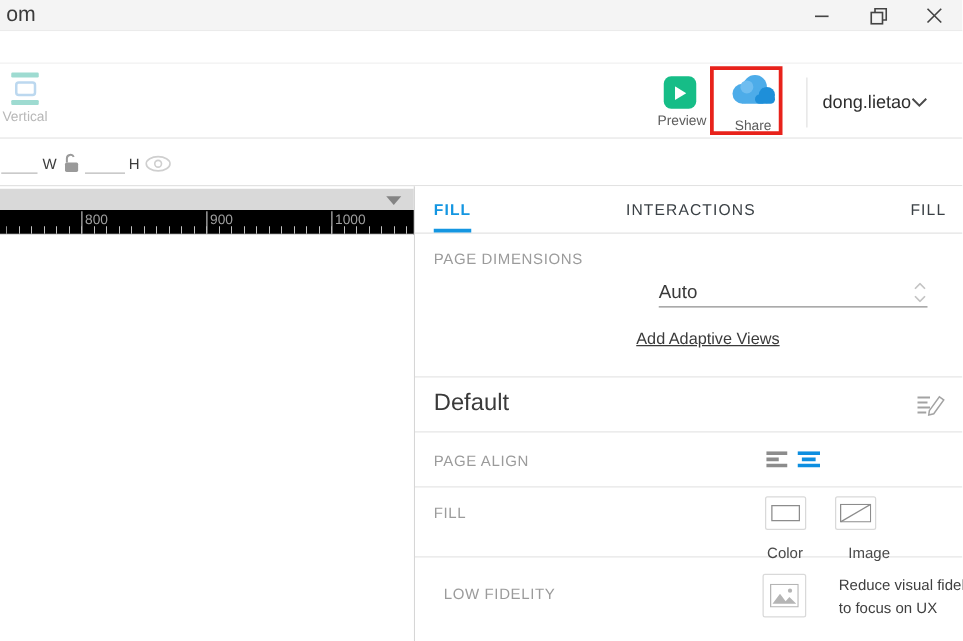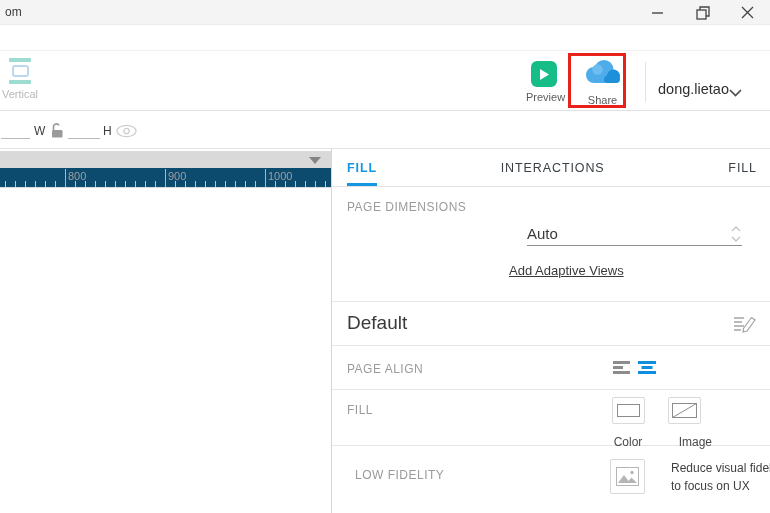--- a/index.html
+++ b/index.html
@@ -3,21 +3,21 @@
 <meta charset="utf-8">
 <style>
   * { margin:0; padding:0; box-sizing:border-box; }
   html,body { width:770px; height:513px; }
   body { font-family:"Liberation Sans", sans-serif; background:#fff; overflow:hidden; }
   .app { position:relative; width:770px; height:513px; background:#fff; }
 
   
   .titlebar { position:absolute; left:0; top:0; width:770px; height:25px;
     background:#f4f4f4; border-bottom:1px solid #ebebeb; display:flex; align-items:center; }
-  .win-title { font-size:12px; color:#3c3c3c; padding-left:5px; }
+  .win-title { font-size:17px; color:#3c3c3c; padding-left:5px; }
   .wincontrols { position:absolute; right:0; top:0; height:25px; display:flex; }
   .winbtn { width:45px; height:25px; display:flex; align-items:center; justify-content:center;
     background:transparent; border:none; cursor:pointer; }
 
   
   .toolbar { position:absolute; left:0; top:25px; width:770px; height:86px;
     background:#fff; border-bottom:1px solid #e2e2e2; }
   .toolbar::before { content:""; position:absolute; left:0; top:25px; width:770px; height:1px; background:#f1f1f1; }
   .tool-vertical { position:absolute; left:-8px; top:33px; width:56px; text-align:center; cursor:pointer; }
   .vicon { width:24px; height:26px; margin:0 auto; display:flex; flex-direction:column; align-items:center; justify-content:space-between; }
@@ -25,42 +25,42 @@
   .vrect { width:17px; height:12px; border:2px solid #bcd8ef; border-radius:3px; background:#fff; }
   .tool-label { display:block; margin-top:4px; font-size:11px; color:#b8b8b8; }
   .tool-preview { position:absolute; left:526px; top:36px; width:36px; text-align:center; cursor:pointer; }
   .preview-icon { width:26px; height:26px; margin:0 auto; background:#16bd87; border-radius:6px;
     display:flex; align-items:center; justify-content:center; }
   .btn-label { display:block; margin-top:4px; font-size:11px; color:#5c5c5c; }
   .share-redbox { position:absolute; left:568px; top:28px; width:58px; height:55px;
     border:3px solid #e8221b; pointer-events:none; }
   .tool-share { position:absolute; left:571px; top:33px; width:63px; text-align:center; cursor:pointer; }
   .vdivider { position:absolute; left:645px; top:37px; width:1px; height:40px; background:#e2e2e2; }
-  .account { position:absolute; left:658px; top:56px; display:flex; align-items:flex-end; cursor:pointer; }
+  .account { position:absolute; left:658px; top:49px; display:flex; align-items:center; cursor:pointer; }
   .account-name { font-size:14.5px; color:#2e2e2e; }
 
   
   .dimbar { position:absolute; left:0; top:111px; width:770px; height:38px;
     background:#fff; border-bottom:1px solid #e2e2e2; }
   .dim-input { position:absolute; top:10px; height:18px; border:none; border-bottom:1px solid #b9b9b9;
     background:transparent; font-size:12px; color:#333; outline:none; }
   .dim-input.w { left:1px; width:29px; }
   .dim-input.h { left:68px; width:32px; }
   .dim-label { position:absolute; top:13px; font-size:12px; color:#3d3d3d; }
   .dim-label.w { left:34px; } .dim-label.h { left:103px; }
   .lock-btn { position:absolute; left:49px; top:11px; background:none; border:none; cursor:pointer; padding:0; }
   .eye-btn { position:absolute; left:116px; top:13px; background:none; border:none; cursor:pointer; padding:0; }
 
   
   .workspace { position:absolute; left:0; top:149px; width:770px; height:364px; display:flex; }
   .canvas-col { width:332px; height:100%; border-right:1px solid #d6d6d6; display:flex; flex-direction:column; }
   .scrollstrip { margin-top:2px; height:17px; background:#d9d9d9; position:relative; }
   .strip-caret { position:absolute; right:10px; top:6px; width:0; height:0; cursor:pointer;
     border-left:6px solid transparent; border-right:6px solid transparent; border-top:7px solid #848484; }
-  .ruler { height:20px; position:relative; border-bottom:1px solid #dcdcdc; background:#0c4a6e; }
+  .ruler { height:20px; position:relative; border-bottom:1px solid #dcdcdc; background:#000000; }
   .minor-ticks { position:absolute; left:5px; right:0; bottom:0; height:6px;
     background:repeating-linear-gradient(to right, #c2c2c2 0 1px, transparent 1px 10px); }
   .major-tick { position:absolute; top:1px; bottom:0; width:1px; background:#b5b5b5; }
   .ruler-num { position:absolute; top:2px; font-size:11px; color:#9f9f9f; }
   .canvas { flex:1; background:#fff; }
 
   
   .panel { flex:1; display:flex; flex-direction:column; background:#fff; }
   .tabs { height:38px; border-bottom:1px solid #e3e3e3; display:flex; align-items:stretch;
     justify-content:space-between; padding:0 13px 0 15px; }

